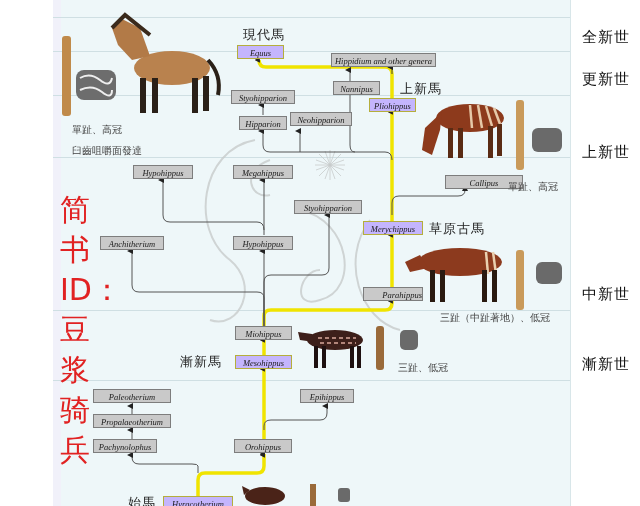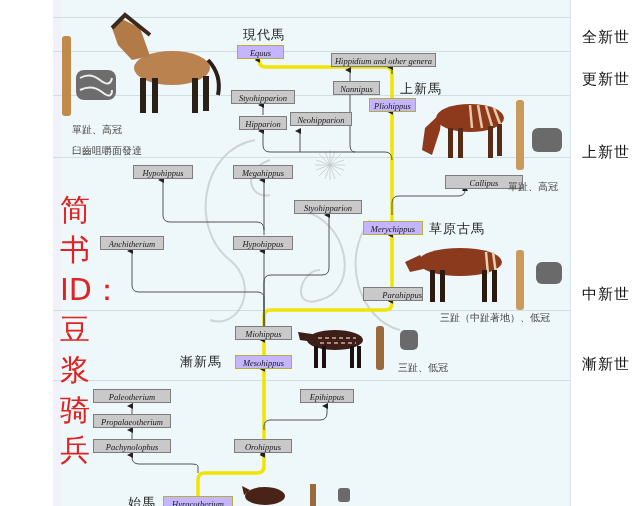--- a/index.html
+++ b/index.html
@@ -199,21 +199,21 @@
   <div class="box" style="left:233px;top:165px;width:60px;">Megahippus</div>
   <div class="box" style="left:294px;top:200px;width:68px;">Styohipparion</div>
   <div class="box main" style="left:363px;top:221px;width:60px;">Merychippus</div>
   <div class="box" style="left:100px;top:236px;width:64px;">Anchitherium</div>
   <div class="box" style="left:233px;top:236px;width:60px;">Hypohippus</div>
   <div class="box" style="left:363px;top:287px;width:60px;text-align:right;">Parahippus</div>
   <div class="box" style="left:235px;top:326px;width:57px;">Miohippus</div>
   <div class="box main" style="left:235px;top:355px;width:57px;">Mesohippus</div>
   <div class="box" style="left:93px;top:389px;width:78px;">Paleotherium</div>
   <div class="box" style="left:93px;top:414px;width:78px;">Propalaeotherium</div>
-  <div class="box" style="left:93px;top:439px;width:78px;">Pachynolophus</div>
+  <div class="box" style="left:93px;top:439px;width:64px;">Pachynolophus</div>
   <div class="box" style="left:300px;top:389px;width:54px;">Epihippus</div>
   <div class="box" style="left:234px;top:439px;width:58px;">Orohippus</div>
   <div class="box main" style="left:163px;top:496px;width:70px;">Hyracotherium</div>
 
   <div class="cnlabel" style="left:243px;top:26px;">現代馬</div>
   <div class="cnlabel" style="left:400px;top:80px;">上新馬</div>
   <div class="cnlabel" style="left:429px;top:220px;">草原古馬</div>
   <div class="cnlabel" style="left:180px;top:353px;">漸新馬</div>
   <div class="cnlabel" style="left:128px;top:494px;">始馬</div>
 

